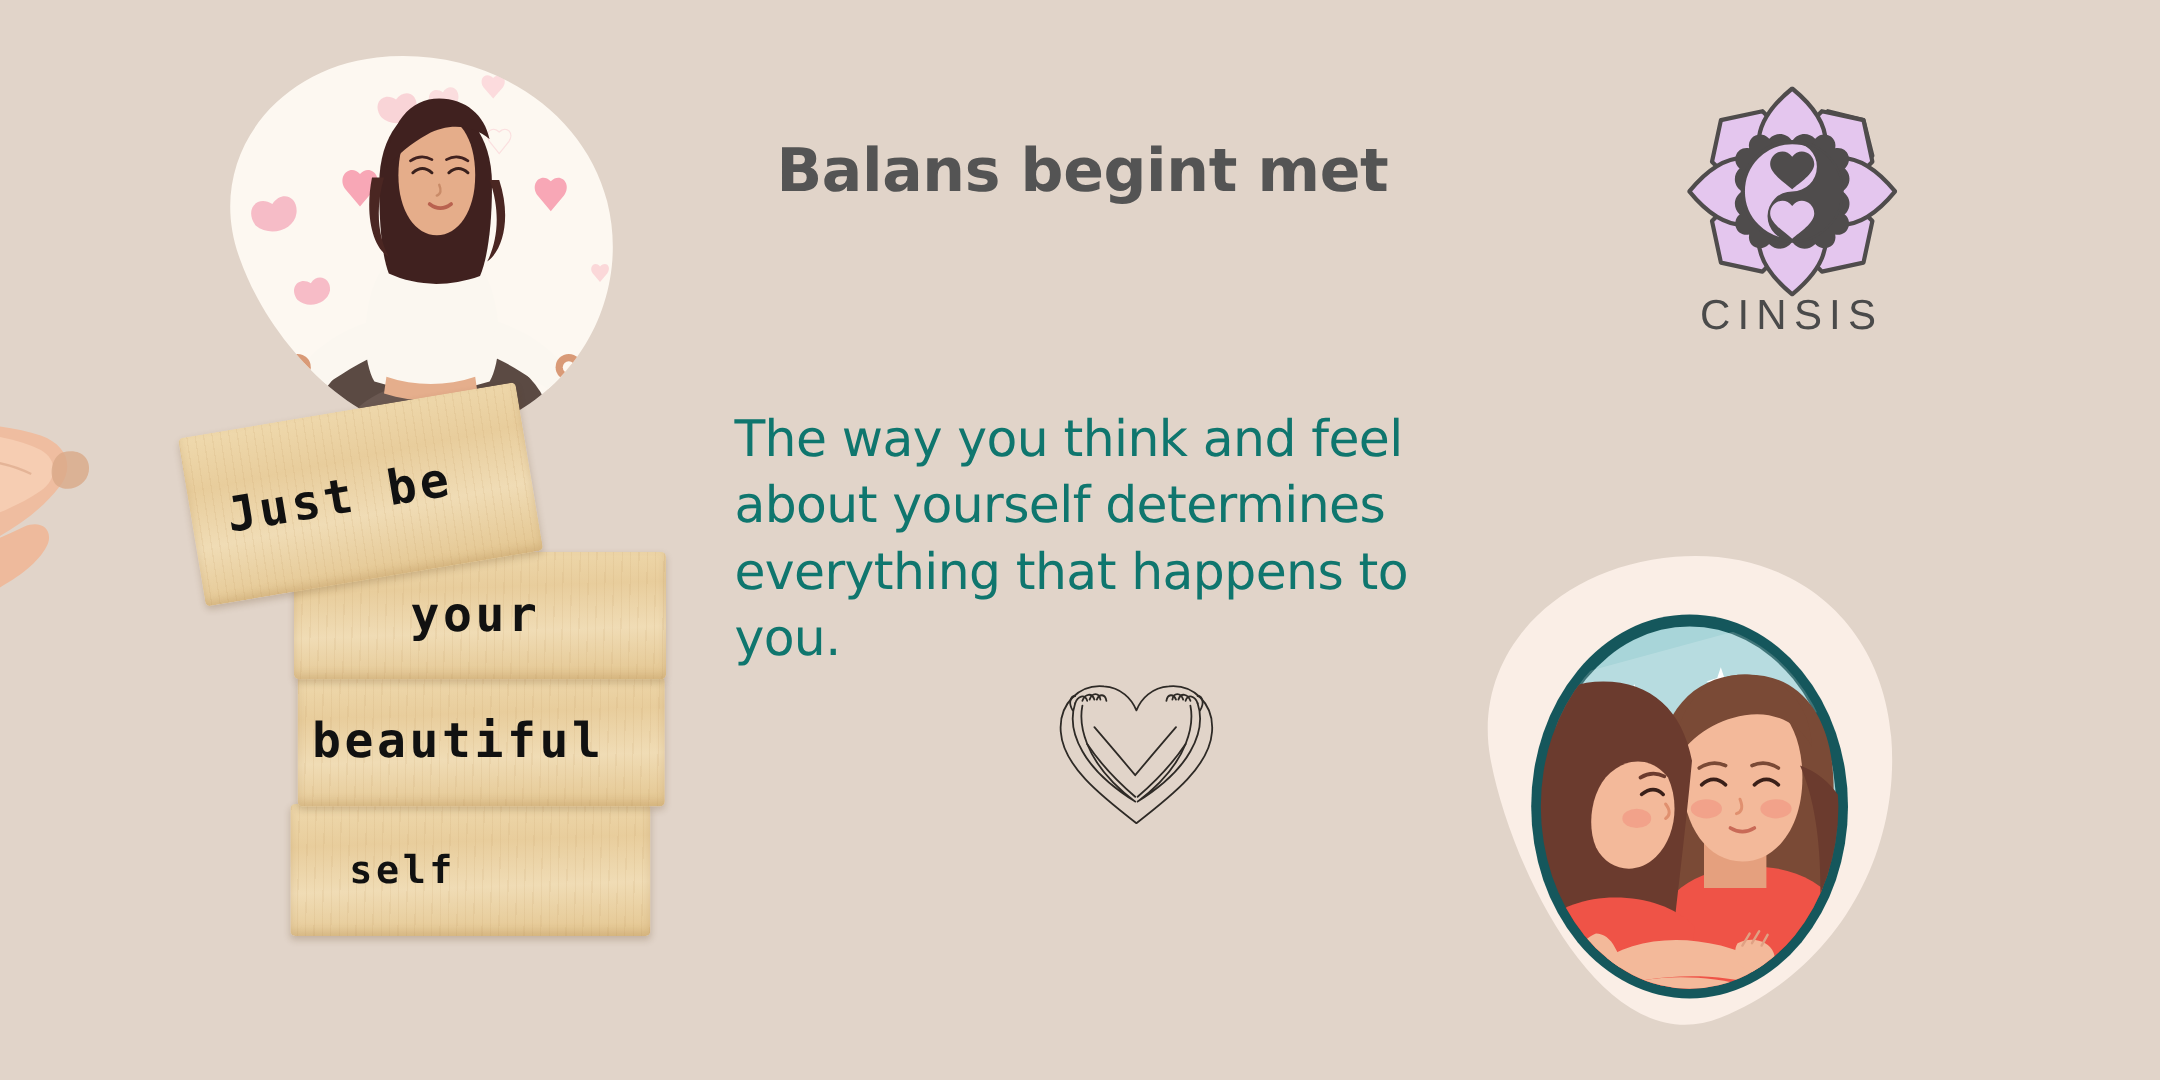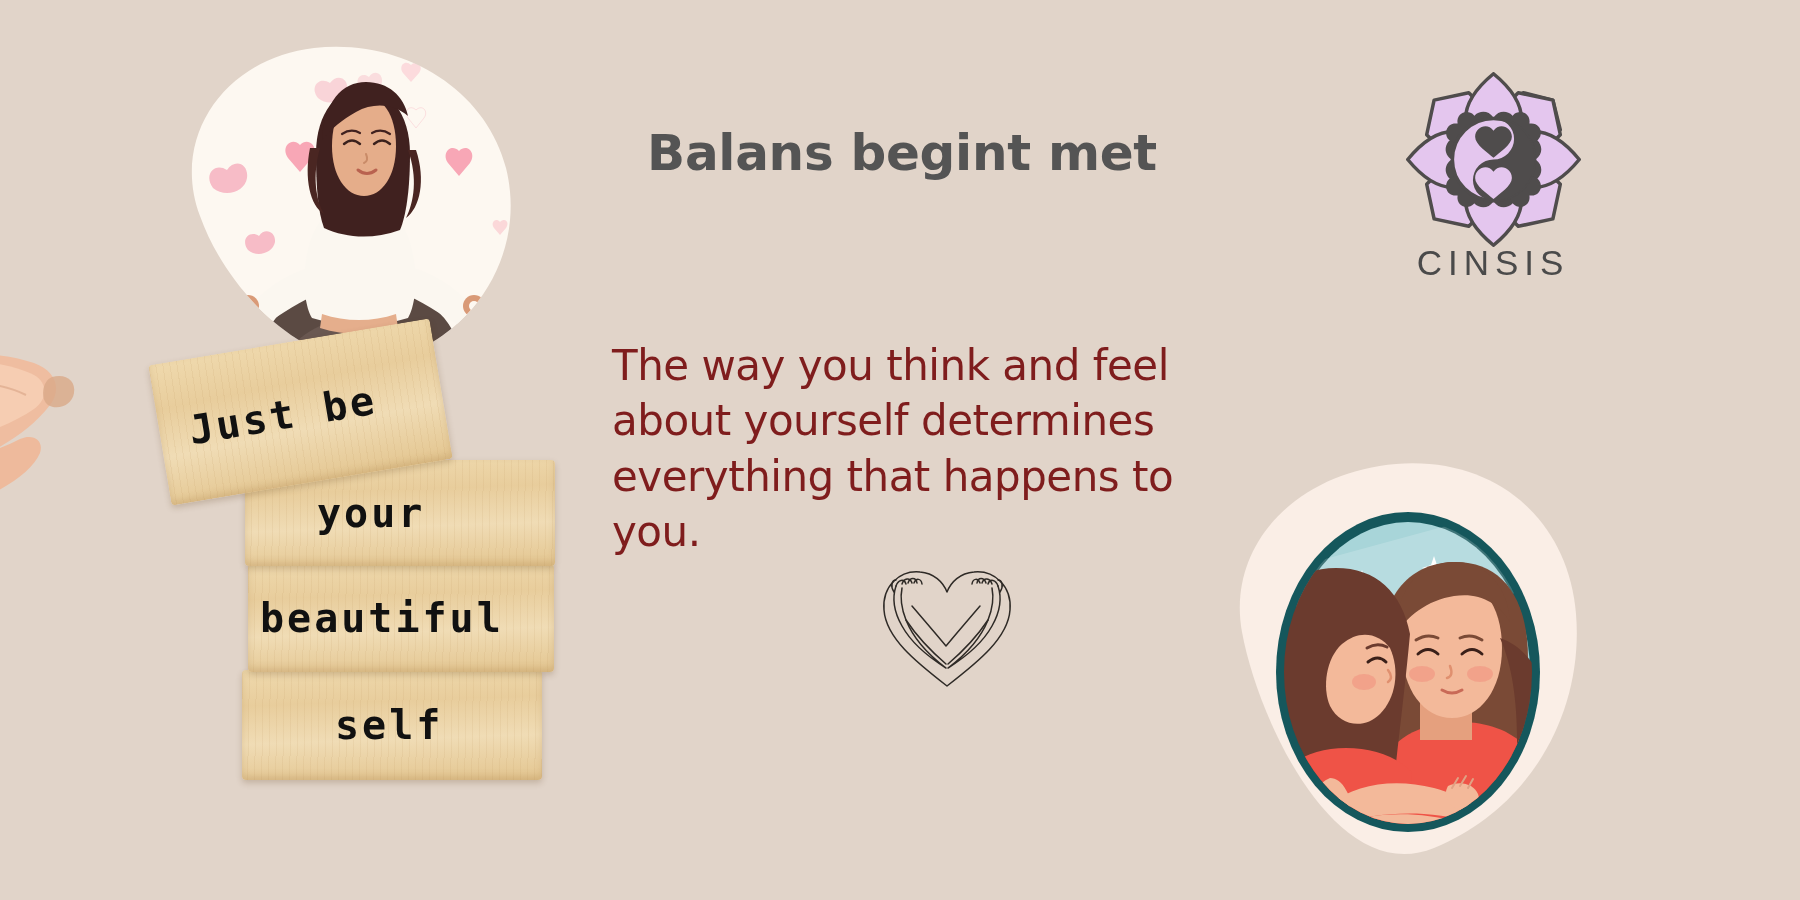--- a/index.html
+++ b/index.html
@@ -56,46 +56,46 @@
     transform:rotate(-9.5deg);
     z-index:4;
   }
   #block-1 .block-text { font-size:40px; margin-left:30px; }
 
   #block-2 {
     left:255px; top:155px;
     width:310px; height:106px;
     z-index:3;
   }
-  #block-2 .block-text { font-size:40px; margin-left:72px; }
+  #block-2 .block-text { font-size:40px; margin-left:97px; }
 
   #block-3 {
     left:258px; top:259px;
     width:306px; height:108px;
     z-index:2;
   }
   #block-3 .block-text { font-size:40px; margin-left:12px;text-align:right; }
 
   #block-4 {
     left:252px; top:365px;
     width:300px; height:110px;
     z-index:1;
   }
-  #block-4 .block-text { font-size:40px; margin-left:93px; }
+  #block-4 .block-text { font-size:32px; margin-left:49px; }
 
   
   #holding-hand {
     position:absolute; left:-60px; top:18px;
     width:230px; height:220px;
     z-index:5;
   }
 
   
   #headline {
-    position:absolute; left:612px; top:113px;
+    position:absolute; left:612px; top:102px;
     width:580px;
     text-align:center;
     font-family:"DejaVu Sans", sans-serif;
     font-weight:700;
     font-size:50px;
     line-height:1.62;
     color:#545454;
     letter-spacing:-0.3px;
   }
 
@@ -115,21 +115,21 @@
     text-align:center;
   }
 
   
   #body-copy {
     position:absolute; left:612px; top:338px;
     width:620px;
     font-family:"DejaVu Sans", sans-serif;
     font-size:42px;
     line-height:1.32;
-    color:#7f1d1d;
+    color:#0f766e;
     letter-spacing:-0.5px;
   }
 
   
   #heart-hug-art {
     position:absolute; left:872px; top:558px;
     width:150px; height:135px;
   }
 
   

